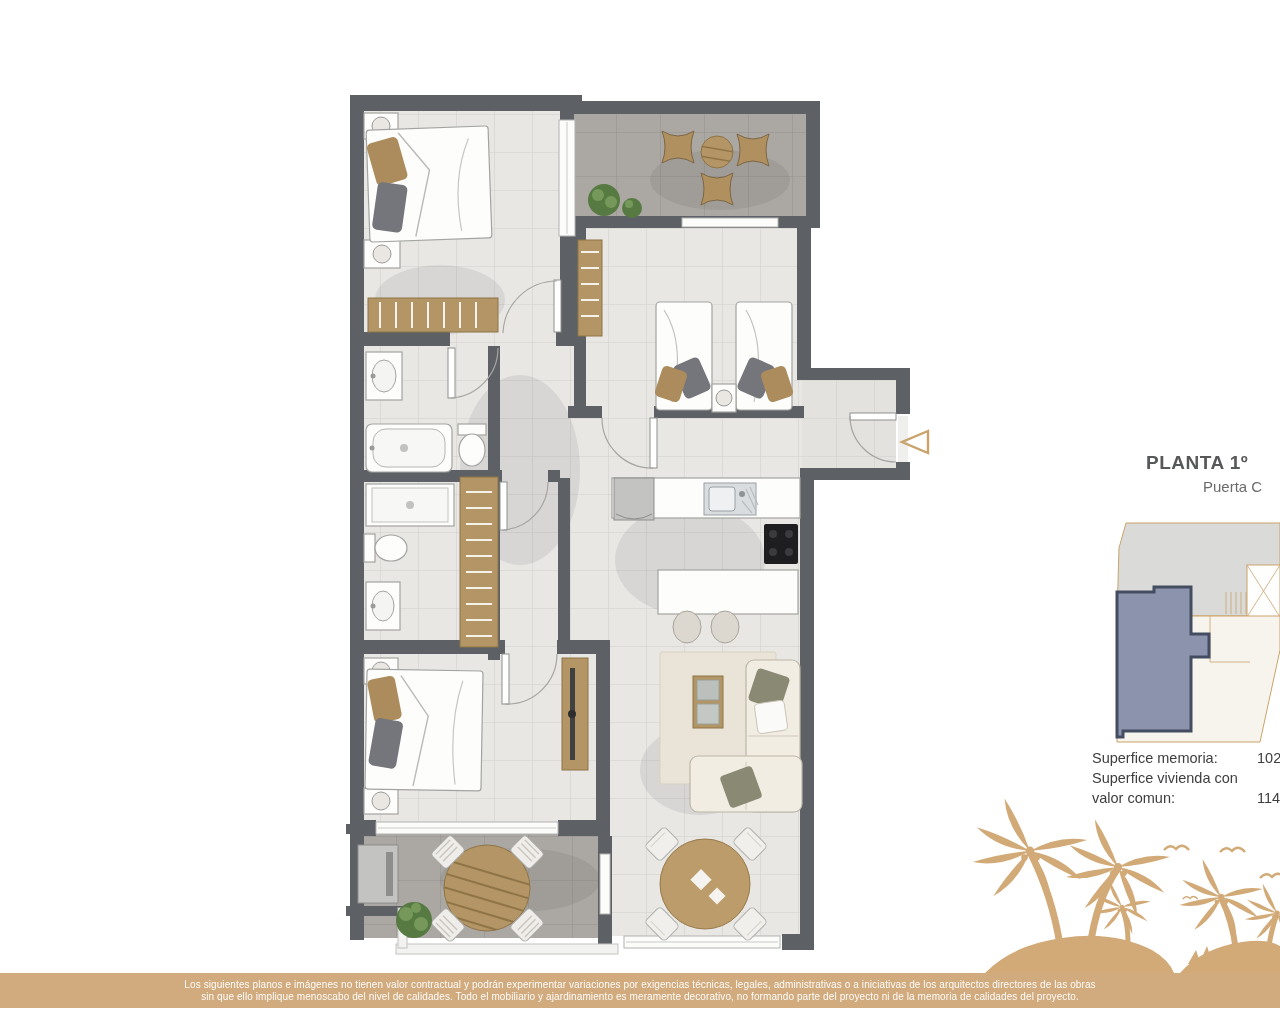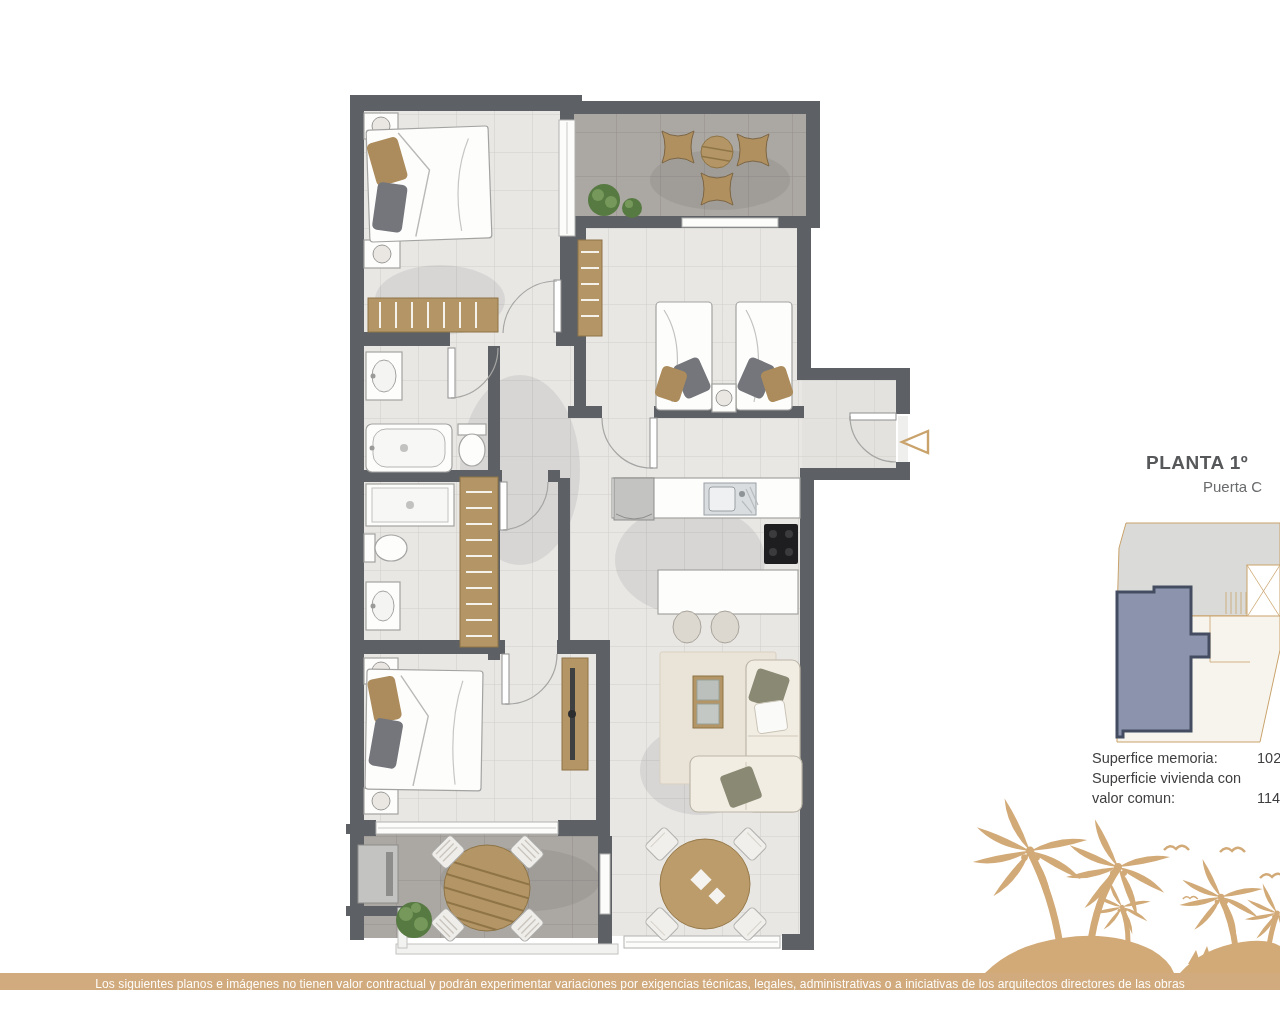--- a/index.html
+++ b/index.html
@@ -34,23 +34,23 @@
   .arrow{fill:none;stroke:var(--accent_tan);stroke-width:2.4}
 
   .plan-title{position:absolute;left:1146px;top:452px;width:130px;text-align:left;
     color:var(--title_gray);font-size:19px;font-weight:bold;letter-spacing:.5px}
   .plan-subtitle{position:absolute;left:1203px;top:478px;width:130px;text-align:left;
     color:#6a6b6d;font-size:15px}
   .surface{position:absolute;left:1092px;top:748px;width:220px;color:#3e3e40;
     font-size:14.5px;line-height:20px}
   .surface .row{position:relative;height:20px;white-space:nowrap}
   .surface .val{position:absolute;left:165px;top:0;width:60px}
-  .disclaimer-bar{position:absolute;left:0;top:973px;width:1280px;height:17px;
+  .disclaimer-bar{position:absolute;left:0;top:973px;width:1280px;height:35px;
     background:var(--bar_tan);color:rgba(255,255,255,.96);text-align:center;
-    font-size:12px;line-height:11.5px;padding-top:6px;letter-spacing:.1px}
+    font-size:10px;line-height:11.5px;padding-top:6px;letter-spacing:.1px}
 </style>
 </head>
 <body>
 
 <div class="stage">
 
 <svg width="1280" height="1024" viewBox="0 0 1280 1024">
   <defs>
     <pattern id="tileL" width="38" height="38" patternUnits="userSpaceOnUse">
       <path d="M38 0H0V38" fill="none" stroke="#d2cfca" stroke-width="1.1"></path>
@@ -398,24 +398,25 @@
 
   <div class="plan-title">PLANTA 1º</div>
   <div class="plan-subtitle">Puerta C</div>
 
   <div class="surface">
     <div class="row">
       <span>Superfice memoria:</span>
       <span class="val">102.</span>
     </div>
     <div class="row">
-      <span>Superficie vivienda con</span>
+      <span>Superfice vivienda con</span>
     </div>
     <div class="row">
       <span>valor comun:</span>
       <span class="val">114.</span>
     </div>
   </div>
 
   <div class="disclaimer-bar">
     <div>Los siguientes planos e imágenes no tienen valor contractual y podrán experimentar variaciones por exigencias técnicas, legales, administrativas o a iniciativas de los arquitectos directores de las obras</div>
+    <div>sin que ello implique menoscabo del nivel de calidades. Todo el mobiliario y ajardinamiento es meramente decorativo, no formando parte del proyecto ni de la memoria de calidades del proyecto.</div>
   </div>
 </div>
 
 </body></html>

